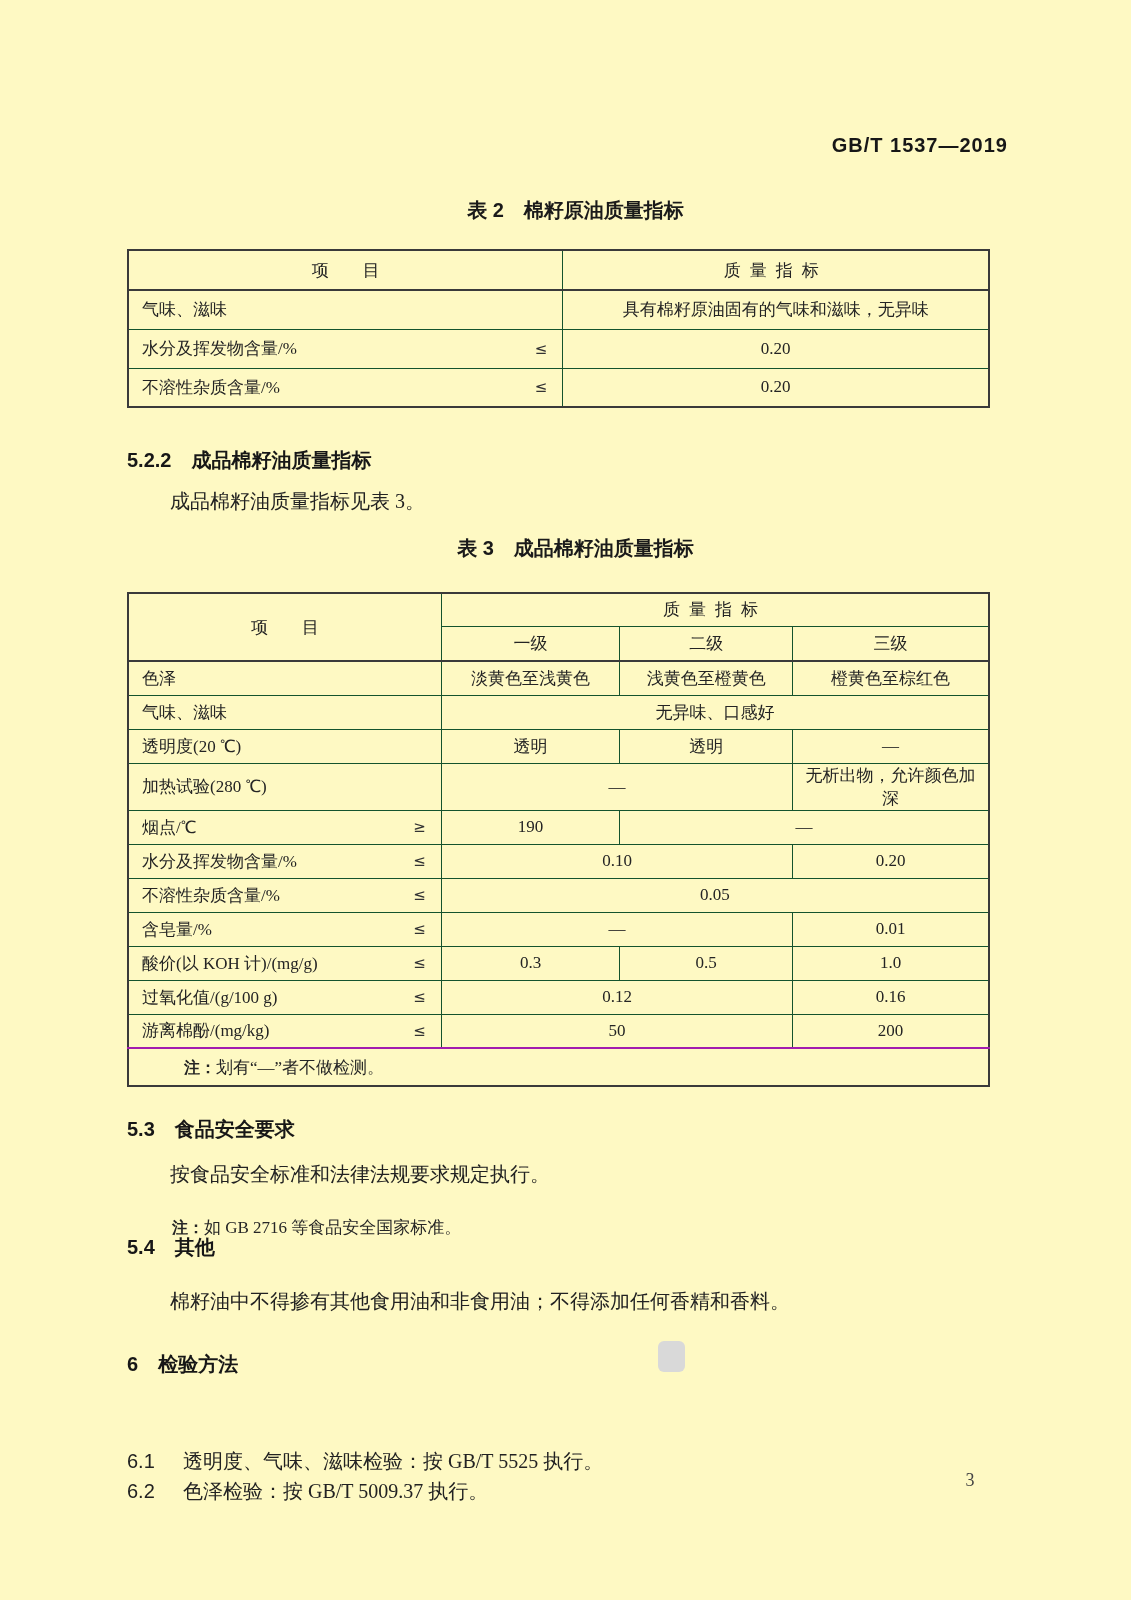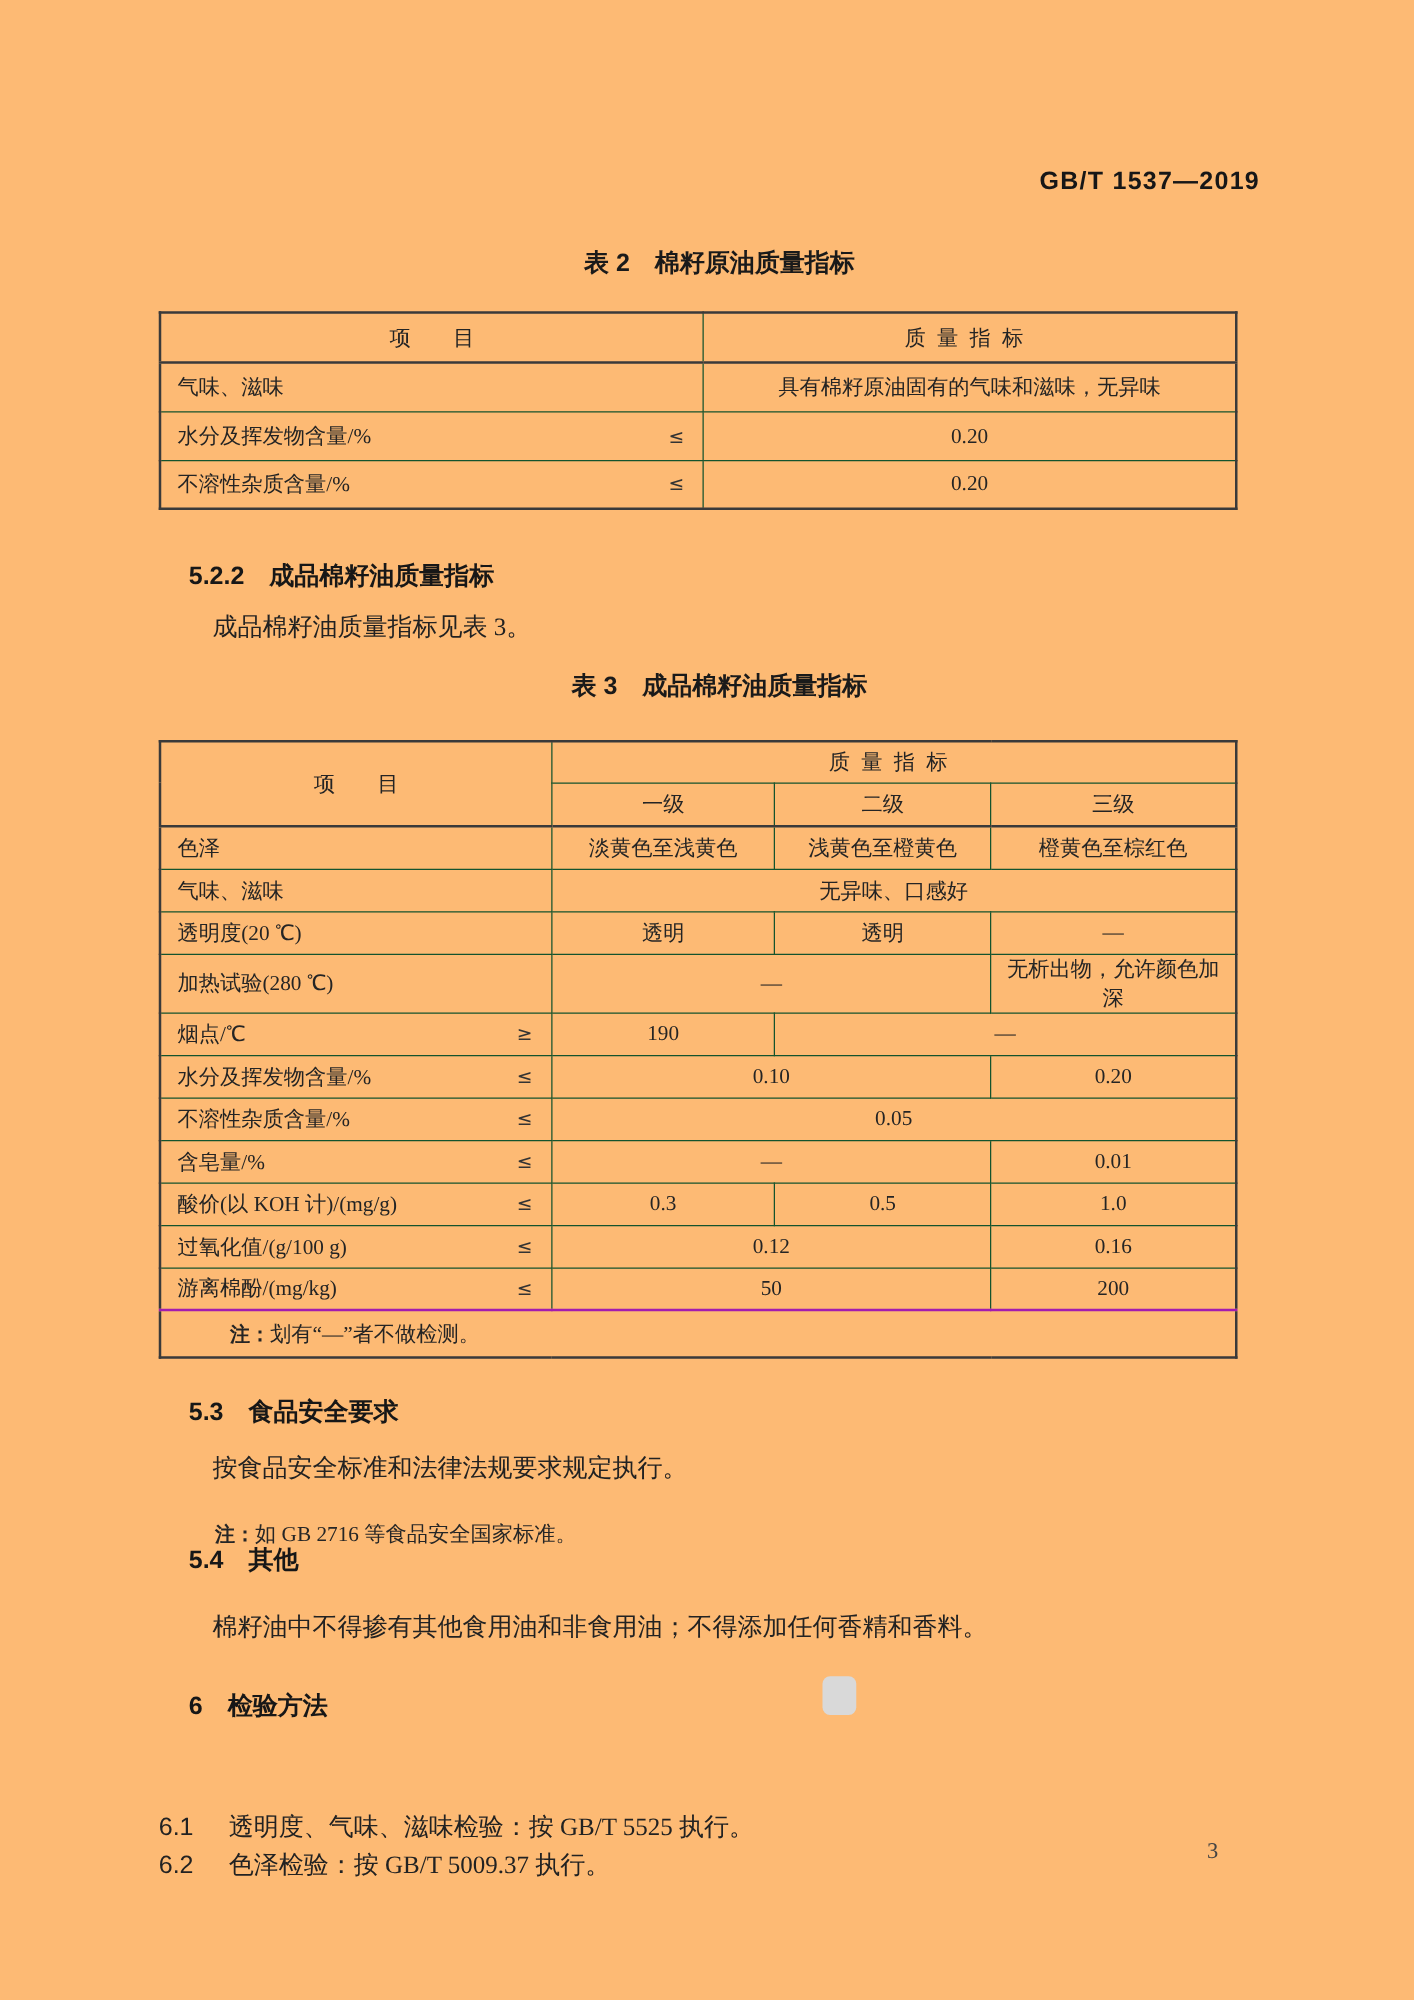--- a/index.html
+++ b/index.html
@@ -1,20 +1,20 @@
 <!DOCTYPE html>
 <html><head>
 <meta charset="utf-8">
 <style>
   html,body{margin:0;padding:0;background:#e8e8e8;}
   .page{
     position:relative;
     width:1131px;height:1600px;
     margin:0 auto;
-    background:#fdba74;
+    background:#fef9c3;
     color:#1f1f1f;
     font-family:"Liberation Serif", serif;
     overflow:hidden;
   }
   .abs{position:absolute;}
 
   
   .std-no{
     top:134px;right:123px;
     font-family:"Liberation Sans", sans-serif;
@@ -67,21 +67,21 @@
   .icw .op{font-family:"DejaVu Sans", sans-serif;font-size:15px;color:#333;}
   .ls{letter-spacing:9px;text-indent:9px;margin-top:38px;}
 
   
   .h{
     left:127px;
     font-family:"Liberation Sans", sans-serif;
     font-weight:700;font-size:20px;color:#171717;
     white-space:nowrap;
   }
-  .h .num{margin-right:20px;margin-left:24px;}
+  .h .num{margin-right:20px;}
   .s522{top:447px;}
   .s53{top:1116px;}
   .s54{top:1234px;}
   .s6{top:1351px;}
 
   
   .p{left:170px;font-size:20px;color:#222;white-space:nowrap;}
   .p522{top:488px;}
   .p53{top:1161px;}
   .p54{top:1288px;}

